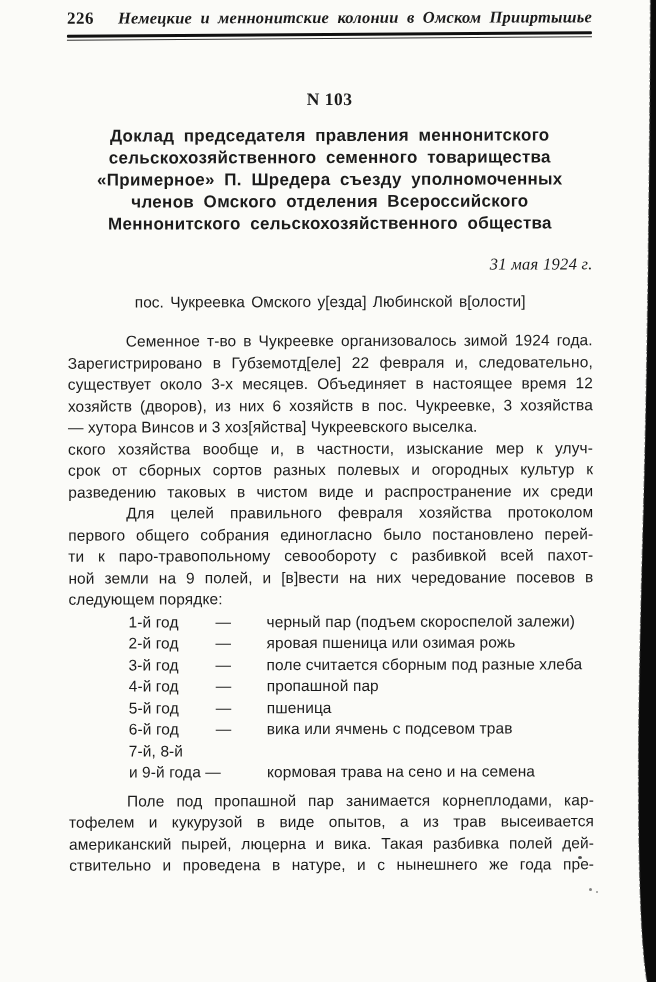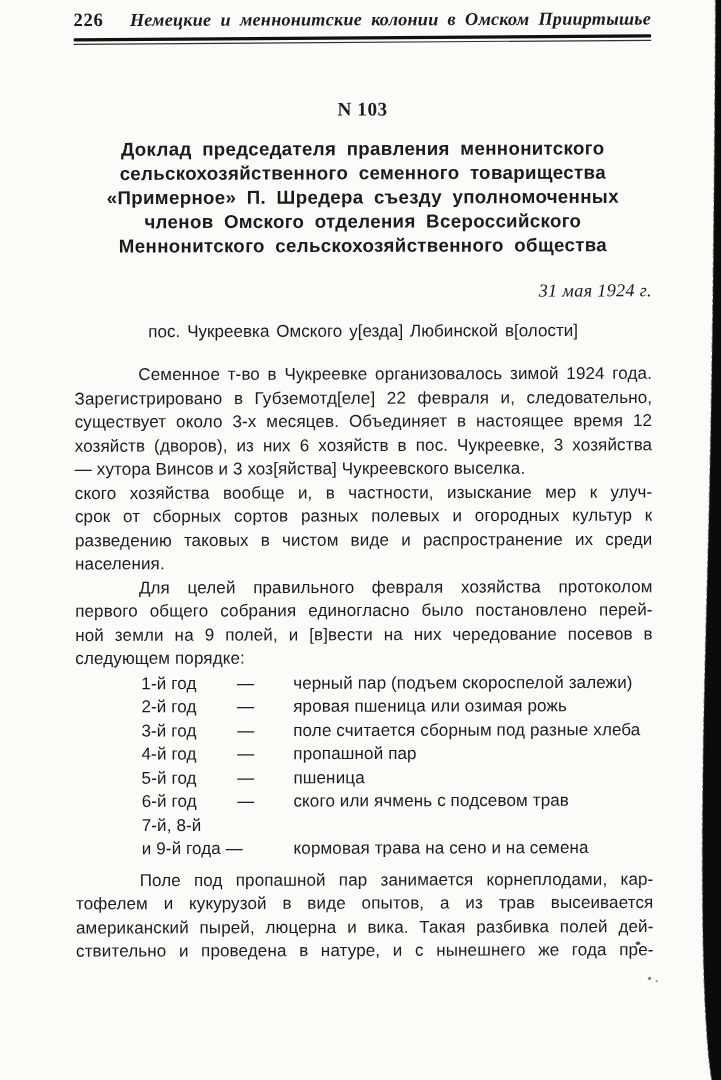--- a/index.html
+++ b/index.html
@@ -105,35 +105,35 @@
         <div class="line first">Семенное т-во в Чукреевке организовалось зимой 1924 года.</div>
         <div class="line">Зарегистрировано в Губземотд[еле] 22 февраля и, следовательно,</div>
         <div class="line">существует около 3-х месяцев. Объединяет в настоящее время 12</div>
         <div class="line">хозяйств (дворов), из них 6 хозяйств в пос. Чукреевке, 3 хозяйства</div>
         <div class="line final">— хутора Винсов и 3 хоз[яйства] Чукреевского выселка.</div>
       </div>
     <div class="par">
         <div class="line">ского хозяйства вообще и, в частности, изыскание мер к улуч-</div>
         <div class="line">срок от сборных сортов разных полевых и огородных культур к</div>
         <div class="line">разведению таковых в чистом виде и распространение их среди</div>
-        <div class="line final">населения.</div>
       </div>
     <div class="par">
         <div class="line first">Для целей правильного февраля хозяйства протоколом</div>
         <div class="line">первого общего собрания единогласно было постановлено перей-</div>
+        <div class="line">ти к паро-травопольному севообороту с разбивкой всей пахот-</div>
         <div class="line">ной земли на 9 полей, и [в]вести на них чередование посевов в</div>
         <div class="line final">следующем порядке:</div>
       </div>
     <div class="rotation">
         <div class="lrow"><span class="c1">1-й год</span><span class="c2">—</span><span class="c3">черный пар (подъем скороспелой залежи)</span></div>
         <div class="lrow"><span class="c1">2-й год</span><span class="c2">—</span><span class="c3">яровая пшеница или озимая рожь</span></div>
         <div class="lrow"><span class="c1">3-й год</span><span class="c2">—</span><span class="c3">поле считается сборным под разные хлеба</span></div>
         <div class="lrow"><span class="c1">4-й год</span><span class="c2">—</span><span class="c3">пропашной пар</span></div>
         <div class="lrow"><span class="c1">5-й год</span><span class="c2">—</span><span class="c3">пшеница</span></div>
-        <div class="lrow"><span class="c1">6-й год</span><span class="c2">—</span><span class="c3">ского или ячмень с подсевом трав</span></div>
+        <div class="lrow"><span class="c1">6-й год</span><span class="c2">—</span><span class="c3">вика или ячмень с подсевом трав</span></div>
         <div class="lrow"><span class="c1">7-й, 8-й</span><span class="c2"></span><span class="c3"></span></div>
         <div class="lrow"><span class="c1">и 9-й года —</span><span class="c2"></span><span class="c3">кормовая трава на сено и на семена</span></div>
       </div>
     <div class="par plast">
         <div class="line first">Поле под пропашной пар занимается корнеплодами, кар-</div>
         <div class="line">тофелем и кукурузой в виде опытов, а из трав высеивается</div>
         <div class="line">американский пырей, люцерна и вика. Такая разбивка полей дей-</div>
         <div class="line final">ствительно и проведена в натуре, и с нынешнего же года пре-</div>
       </div>
   </section>

